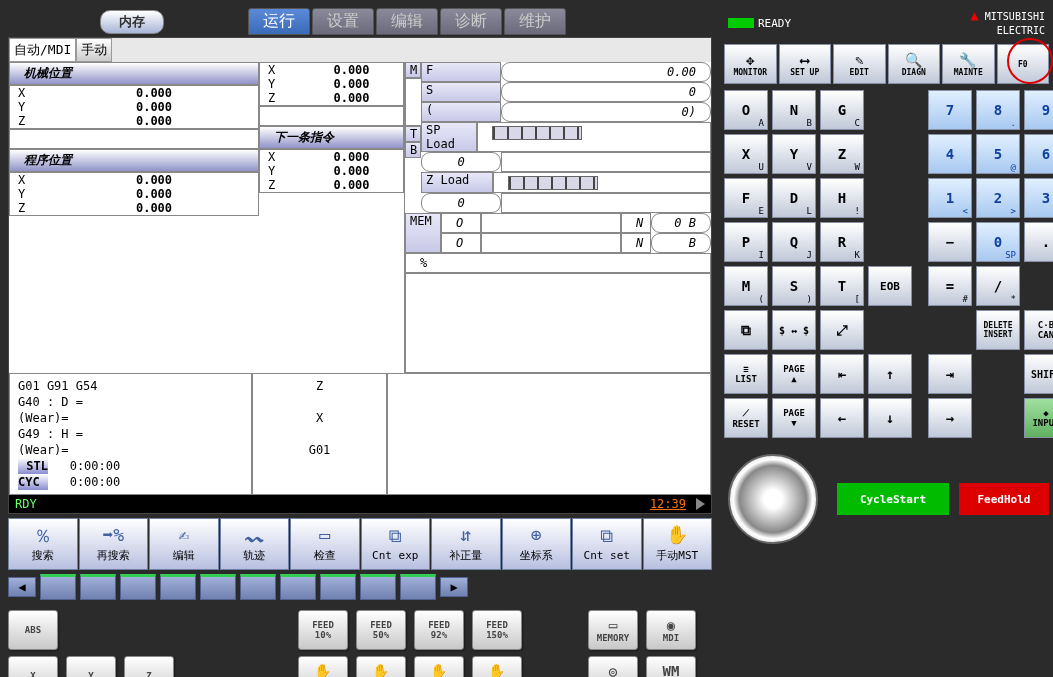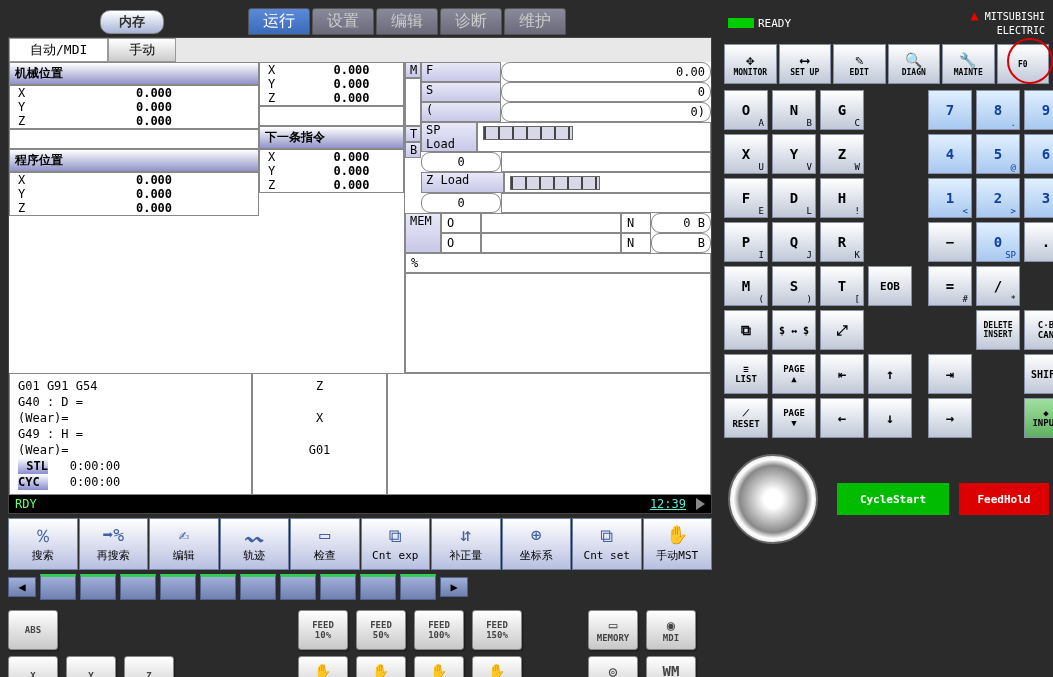--- a/index.html
+++ b/index.html
@@ -10,25 +10,25 @@
 
 
 .top-row{display:flex;align-items:center;gap:2px;padding-bottom:2px;}
 .lozenge{background:linear-gradient(#fff,#a8b5d8);border-radius:10px;padding:2px 18px;font-size:13px;color:#333;border:1px solid #888;font-weight:bold;}
 .tab{background:linear-gradient(#8a8a9a,#6a6a7a);color:#ccc;padding:2px 14px;font-size:16px;border-radius:3px 3px 0 0;border:1px solid #555;}
 .tab.active{background:linear-gradient(#5a8ad8,#3a6ab8);color:#fff;}
 
 
 .screen{background:#000;border:1px solid #444;}
 .subtabs{background:#e8e8e8;display:flex;}
-.subtab{padding:2px 20px;font-size:13px;border:1px solid #999;background:linear-gradient(#fff,#ccc);}
+.subtab{padding:2px 4px;font-size:13px;border:1px solid #999;background:linear-gradient(#fff,#ccc);}
 .subtab.active{background:#fff;}
 
 .grid-area{display:grid;grid-template-columns:250px 145px 1fr;background:#fff;}
-.cell{border:1px solid #888;padding:2px 5px;background:#fff;min-height:18px;}
+.cell{border:1px solid #888;padding:2px 14px;background:#fff;min-height:18px;font-style:italic;}
 .hdr{background:linear-gradient(#fff,#9093c8);font-weight:bold;}
 .hdr-blue{background:linear-gradient(#fff,#8a8dd0);font-weight:bold;}
 .num{font-family:monospace;text-align:right;border-radius:9px;}
 
 .pos-block{border:1px solid #888;}
 .pos-row{display:flex;}
 .pos-axis{width:40px;padding:0 8px;}
 .pos-val{flex:1;text-align:center;font-family:monospace;font-weight:bold;}
 
 .right-col{border-left:1px solid #888;}
@@ -200,21 +200,21 @@
                 </div>
               <div style="display:flex;">
                   <span class="single-col" style="width:56px;">SP Load</span>
                   <span class="cell" style="flex:1;"><span class="load-bar"></span></span>
                 </div>
               <div style="display:flex;">
                   <span class="cell num" style="width:80px;text-align:center;">0</span>
                   <span class="cell" style="flex:1;"></span>
                 </div>
               <div style="display:flex;">
-                  <span class="single-col" style="width:83px;">Z Load</span>
+                  <span class="single-col" style="width:72px;">Z Load</span>
                   <span class="cell" style="flex:1;"><span class="load-bar"></span></span>
                 </div>
               <div style="display:flex;">
                   <span class="cell num" style="width:80px;text-align:center;">0</span>
                   <span class="cell" style="flex:1;"></span>
                 </div>
             </div>
           </div>
           <div style="display:flex;">
             <div class="single-col" style="width:36px;">MEM</div>
@@ -252,21 +252,21 @@
           <div>Z</div><br>
           <div>X</div><br>
           <div>G01</div>
         </div>
         <div class="gcode-area" style="flex:1;"></div>
       </div>
 
       <div class="status-bar">
         <span style="color:#6f6;">RDY</span>
         <span style="display:flex;align-items:center;gap:10px;">
-            <span style="color:#5eead4;text-decoration:underline;">12:39</span>
+            <span style="color:#f97316;text-decoration:underline;">12:39</span>
             <span class="play"></span>
           </span>
       </div>
     </div>
 
     <div class="fn-row">
       <div class="fn-btn">
           <span class="ico">％</span>
           <span>搜索</span>
         </div>
@@ -332,21 +332,21 @@
       <div class="mbtn">
           <span>FEED</span>
           <span>10%</span>
         </div>
       <div class="mbtn">
           <span>FEED</span>
           <span>50%</span>
         </div>
       <div class="mbtn">
           <span>FEED</span>
-          <span>100%</span>
+          <span>92%</span>
         </div>
       <div class="mbtn">
           <span>FEED</span>
           <span>150%</span>
         </div>
       <div class="mbtn empty"></div>
       <div class="mbtn">
           <span class="mico">▭</span>
           <span>MEMORY</span>
         </div>

